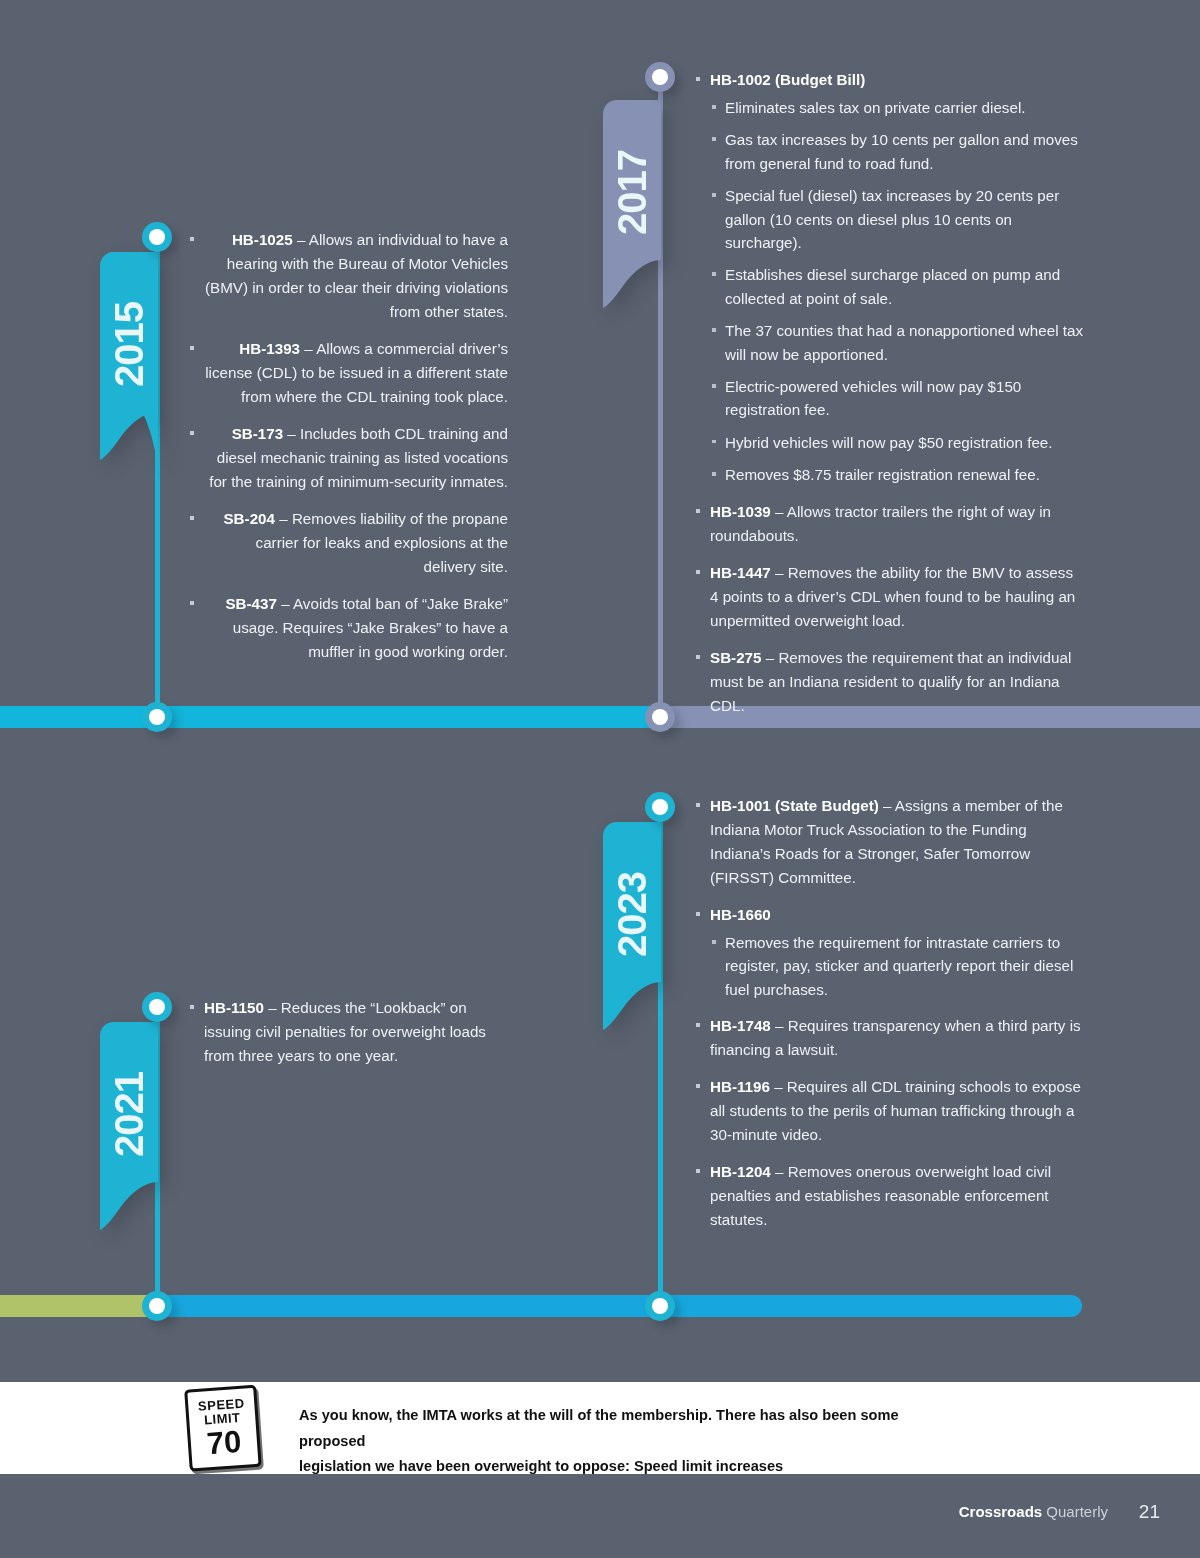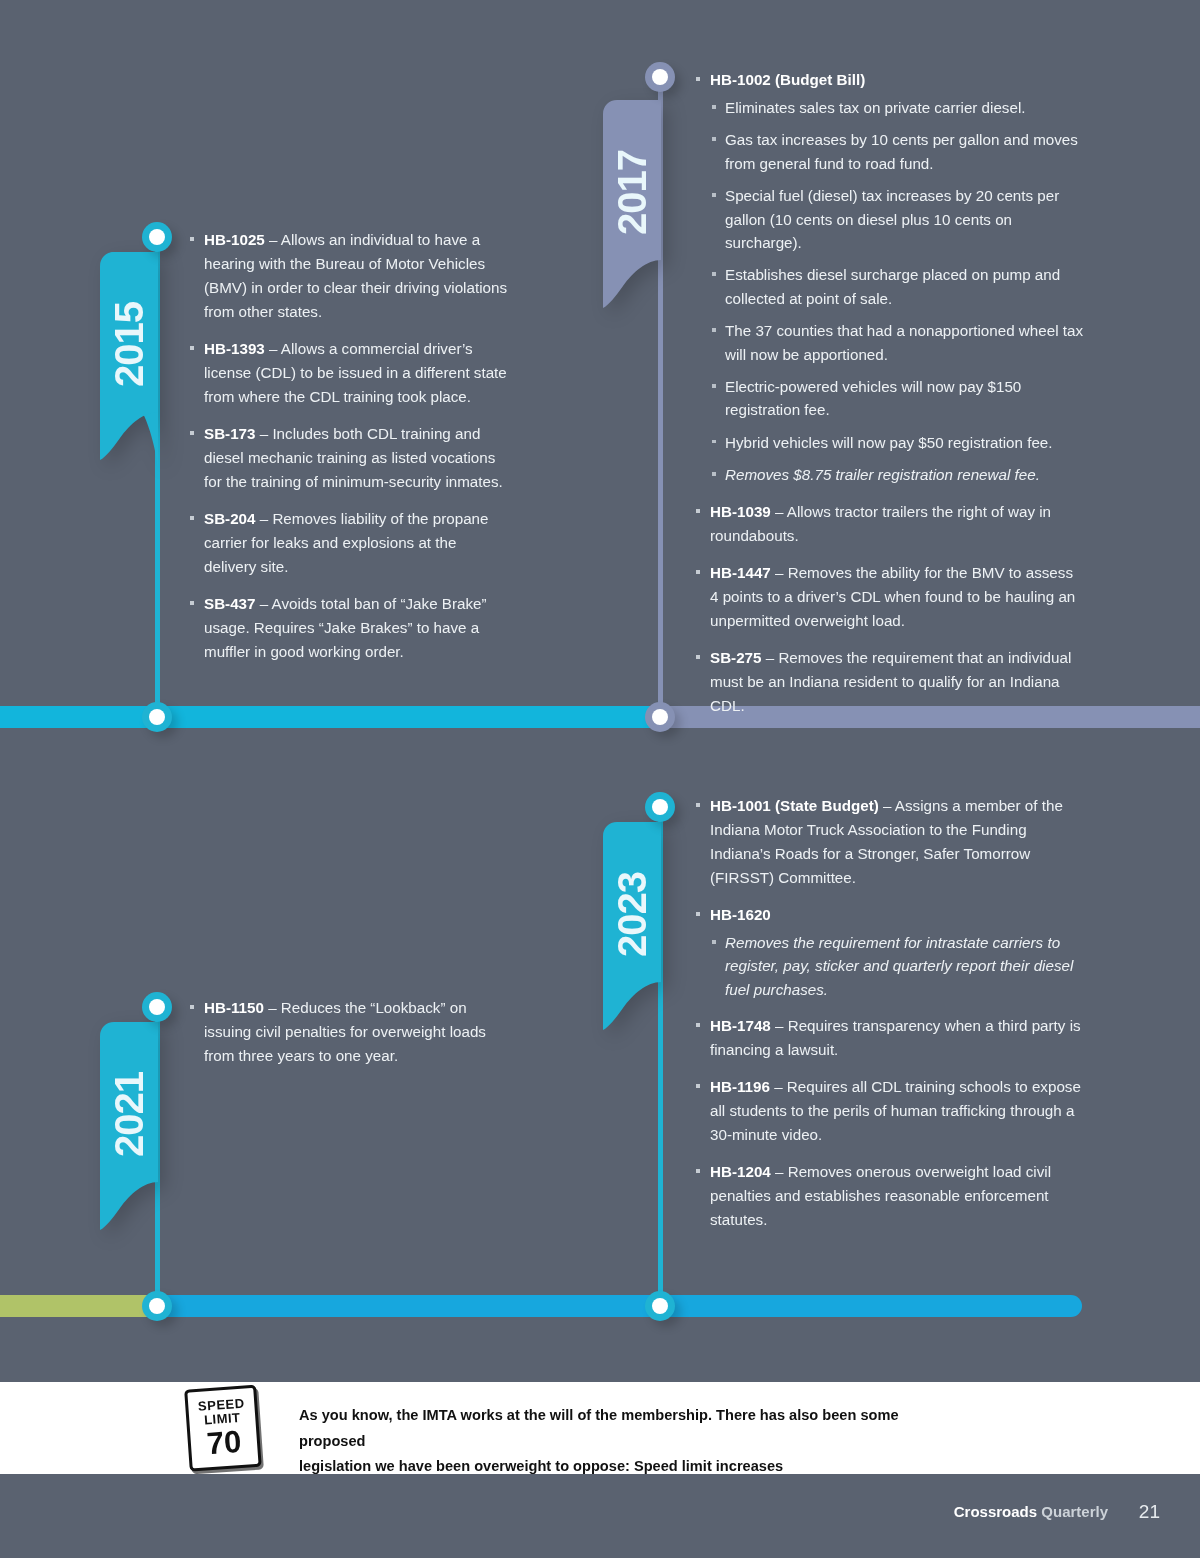--- a/index.html
+++ b/index.html
@@ -62,21 +62,21 @@
   .rb2015 .yr { height:185px; }
   .rb2017 { left:603px; top:100px;  height:215px; }
   .rb2017 .yr { height:185px; }
   .rb2021 { left:100px; top:1022px; height:215px; }
   .rb2021 .yr { height:185px; }
   .rb2023 { left:603px; top:822px;  height:215px; }
   .rb2023 .yr { height:185px; }
 
   
   .block { position:absolute; color:#edf1f4; }
-  .b2015 { left:188px; top:228px;  width:320px; }
+  .b2015 { left:188px; top:228px;  width:320px;text-align:right; }
   .b2017 { left:694px; top:68px;   width:390px; }
   .b2021 { left:188px; top:996px;  width:320px; }
   .b2023 { left:694px; top:794px;  width:390px; }
 
   ul.bills { list-style:none; }
   ul.bills > li { position:relative; padding-left:16px; margin-bottom:13px;
                   font-size:15.2px; line-height:1.58; }
   ul.bills > li::before {
     content:""; position:absolute; left:2px; top:9px;
     width:4px; height:4px; background:#c6ccd3;
@@ -84,21 +84,21 @@
   ul.bills > li:last-child { margin-bottom:0; }
   .bill-id { font-weight:bold; color:#ffffff; }
 
   ul.sub { list-style:none; margin-top:4px; }
   ul.sub > li { position:relative; padding-left:15px; margin-bottom:9px;
                 font-size:15.2px; line-height:1.54; }
   ul.sub > li::before {
     content:""; position:absolute; left:2px; top:9px;
     width:3.5px; height:3.5px; background:#b9c0c8;
   }
-  ul.sub > li:last-child { margin-bottom:0;font-style:italic; }
+  ul.sub > li:last-child { margin-bottom:0; }
   li.gap-xl { margin-bottom:34px; }
   li.gap-md { margin-bottom:20px; }
 
   
   .footer-band { position:absolute; left:0; top:1382px; width:1200px; height:92px;
                  background:#ffffff; }
   .sign-wrap { position:absolute; left:187px; top:1387px; width:76px; height:84px;
                transform:rotate(-4deg); }
   .sign { width:72px; height:82px; background:#ffffff; border:3px solid #111;
           border-radius:5px; display:flex; flex-direction:column;
@@ -110,21 +110,21 @@
 
   .footer-note { position:absolute; left:299px; top:1403px; width:650px;
                  color:#111; font-size:14.6px; font-weight:bold; line-height:1.75; }
 
   
   .bottom-bar { position:absolute; left:0; top:1474px; width:1200px; height:84px;
                 background:#5a6270; }
   .colophon { position:absolute; right:92px; top:1503px;
               font-size:15px; color:#e7ebee; }
   .colophon .strong { font-weight:bold; color:#ffffff; }
-  .colophon .light { color:#ccd2d8;font-weight:bold; }
+  .colophon .light { color:#ccd2d8; }
   .pagenum { position:absolute; right:40px; top:1501px;
              font-size:19px; color:#e7ebee; }
 </style>
 </head>
 <body>
 
 <div class="page">
 
   <div class="rail cyan-mid"></div>
   <div class="rail slate-mid"></div>
@@ -228,21 +228,21 @@
       </li>
     </ul>
   </div>
 
   <div class="block b2023">
     <ul class="bills">
       <li class="gap-md">
         <span class="bill-id">HB-1001 (State Budget)</span><span> – </span><span>Assigns a member of the Indiana Motor Truck Association to the Funding Indiana’s Roads for a Stronger, Safer Tomorrow (FIRSST) Committee.</span>
       </li>
       <li class="gap-md">
-        <span class="bill-id">HB-1620</span>
+        <span class="bill-id">HB-1660</span>
         <ul class="sub">
           <li>Removes the requirement for intrastate carriers to register, pay, sticker and quarterly report their diesel fuel purchases.</li>
         </ul>
       </li>
       <li class="gap-md">
         <span class="bill-id">HB-1748</span><span> – </span><span>Requires transparency when a third party is financing a lawsuit.</span>
       </li>
       <li class="gap-md">
         <span class="bill-id">HB-1196</span><span> – </span><span>Requires all CDL training schools to expose all students to the perils of human trafficking through a 30-minute video.</span>
       </li>

